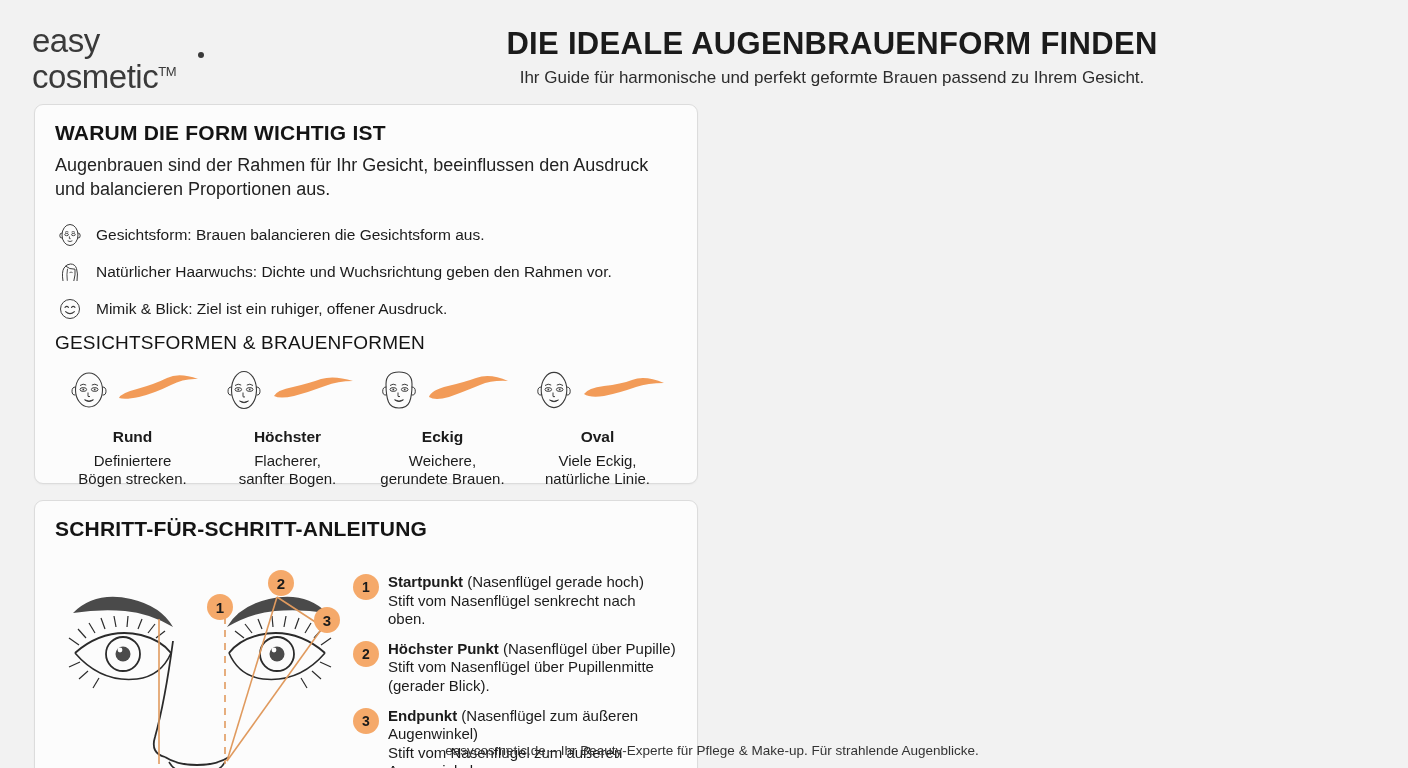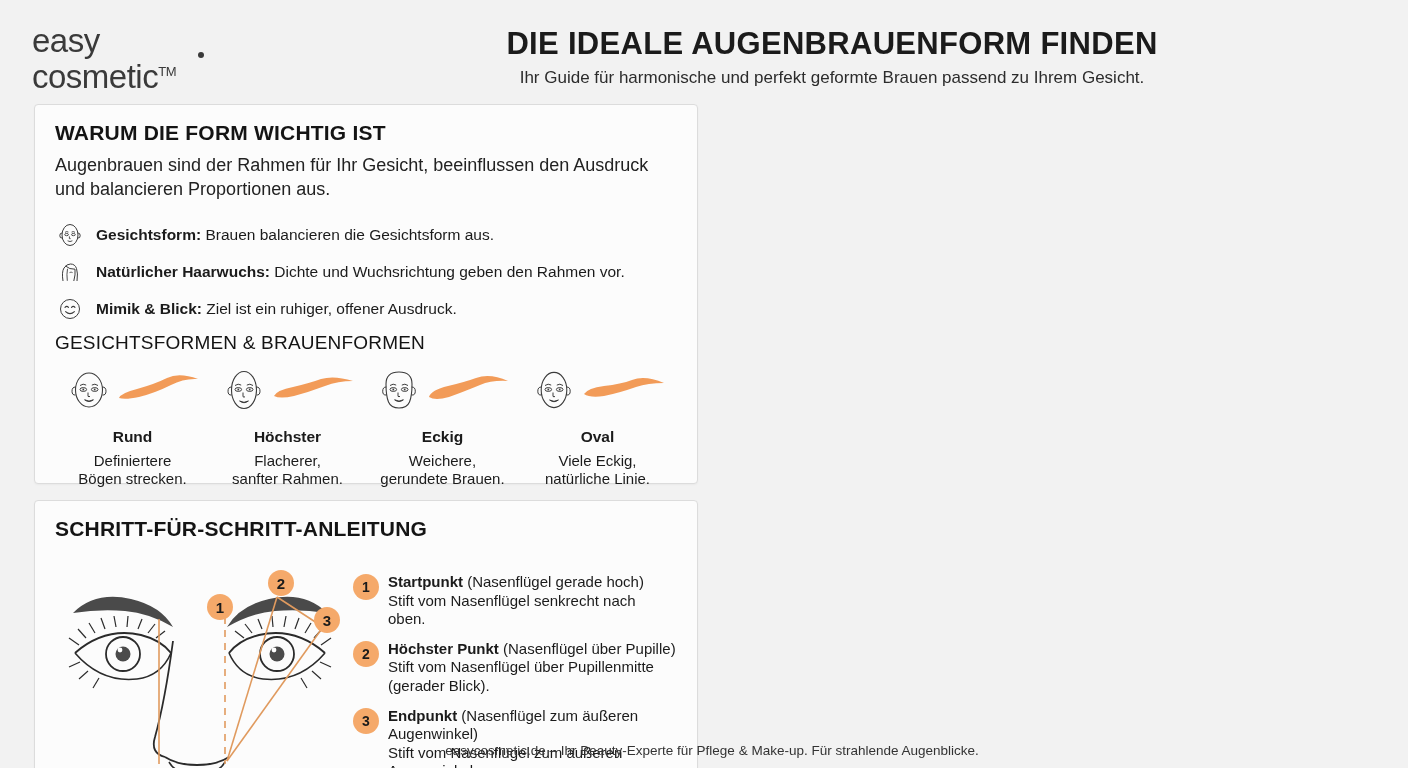--- a/index.html
+++ b/index.html
@@ -28,21 +28,21 @@
   .title-wrap { flex: 1; text-align: center; padding-right: 60px; }
   .main-title {
     font-size: 31px; font-weight: bold; letter-spacing: 0.3px;
     color: #1b1b1b; margin-top: 10px;
   }
   .sub-title { font-size: 17px; color: #2c2c2c; margin-top: 6px; }
 
   
   .grid { display: flex; flex-wrap: wrap; gap: 16px; padding: 0 12px; }
   .panel {
-    background: #fcfcfc; border: 1px solid #dcdcdc; border-radius: 4px;
+    background: #fcfcfc; border: 1px solid #dcdcdc; border-radius: 9px;
     box-shadow: 0 1px 2px rgba(0,0,0,0.04);
     padding: 16px 20px 14px 20px;
   }
   .p-left  { width: 664px; }
   .p-right { width: 664px; }
   .p-tall  { height: 380px; }
 
   .panel-title {
     font-size: 21px; font-weight: bold; letter-spacing: 0.2px;
     color: #141414; margin-bottom: 8px;
@@ -50,21 +50,21 @@
   .panel-sub-title {
     font-size: 19px; font-weight: normal; letter-spacing: 0.2px;
     color: #141414; margin: 8px 0 4px 0;
   }
   .intro { font-size: 18px; line-height: 1.35; color: #222; margin-bottom: 18px; max-width: 600px; }
 
   
   .bullets { display: flex; flex-direction: column; gap: 7px; }
   .bullet { display: flex; align-items: center; gap: 11px; }
   .bullet-txt { font-size: 15.5px; line-height: 1.25; color: #1b1b1b; }
-  .bullet-txt b { font-weight: bold; }
+  .bullet-txt b { font-weight: normal; }
 
   
   .shapes { display: flex; margin-top: 8px; }
   .shape { width: 155px; text-align: center; }
   .shape-art { display: flex; align-items: center; justify-content: center; height: 58px; gap: 2px; }
   .shape-name { font-size: 15.5px; font-weight: bold; margin-top: 8px; }
   .shape-desc { font-size: 15px; line-height: 1.22; margin-top: 6px; color: #1b1b1b; }
 
   
   .guide { display: flex; gap: 8px; margin-top: 2px; }
@@ -194,21 +194,21 @@
               <circle cx="30.7" cy="26.5" r="0.9" fill="#3c3c3c"></circle>
               <path d="M24 29.5 l0 4.2 q1 0.9 2 0" fill="none" stroke="#3c3c3c" stroke-width="1"></path>
               <path d="M20.6 38 q4.4 2.7 8.8 0 q-4.4 3.4 -8.8 0" fill="none" stroke="#3c3c3c" stroke-width="1"></path>
             </svg>
             <svg width="85" height="40" viewBox="0 0 85 40">
               <path d="M3 25 q3 -6 19 -9 q17 -4 28 -8 q13 -4 32 2 q-15 0 -28 5 q-16 6 -31 10 q-14 3 -20 0 z" fill="#f29b58"></path>
             </svg>
           </div>
           <div class="shape-name">Höchster</div>
           <div class="shape-desc" style="white-space:pre-line">Flacherer,
-sanfter Rahmen.</div>
+sanfter Bogen.</div>
         </div>
 
         <div class="shape">
           <div class="shape-art">
             <svg width="50" height="56" viewBox="0 0 50 56">
               <path d="M25 9 q13 0 13 12 q0 12 -2.5 18 q-2.5 6 -10.5 6 q-8 0 -10.5 -6 q-2.5 -6 -2.5 -18 q0 -12 13 -12 z" fill="none" stroke="#3c3c3c" stroke-width="1.1"></path>
               <path d="M12.3 24 q-3.6 0 -3.6 4.2 q0 4.2 3.6 3.8" fill="none" stroke="#3c3c3c" stroke-width="1"></path>
               <path d="M37.7 24 q3.6 0 3.6 4.2 q0 4.2 -3.6 3.8" fill="none" stroke="#3c3c3c" stroke-width="1"></path>
               <path d="M16 22.5 q3.2 -2.4 6.2 -0.4" fill="none" stroke="#3c3c3c" stroke-width="1"></path>
               <path d="M27.8 22.1 q3 -2 6.2 0.4" fill="none" stroke="#3c3c3c" stroke-width="1"></path>

